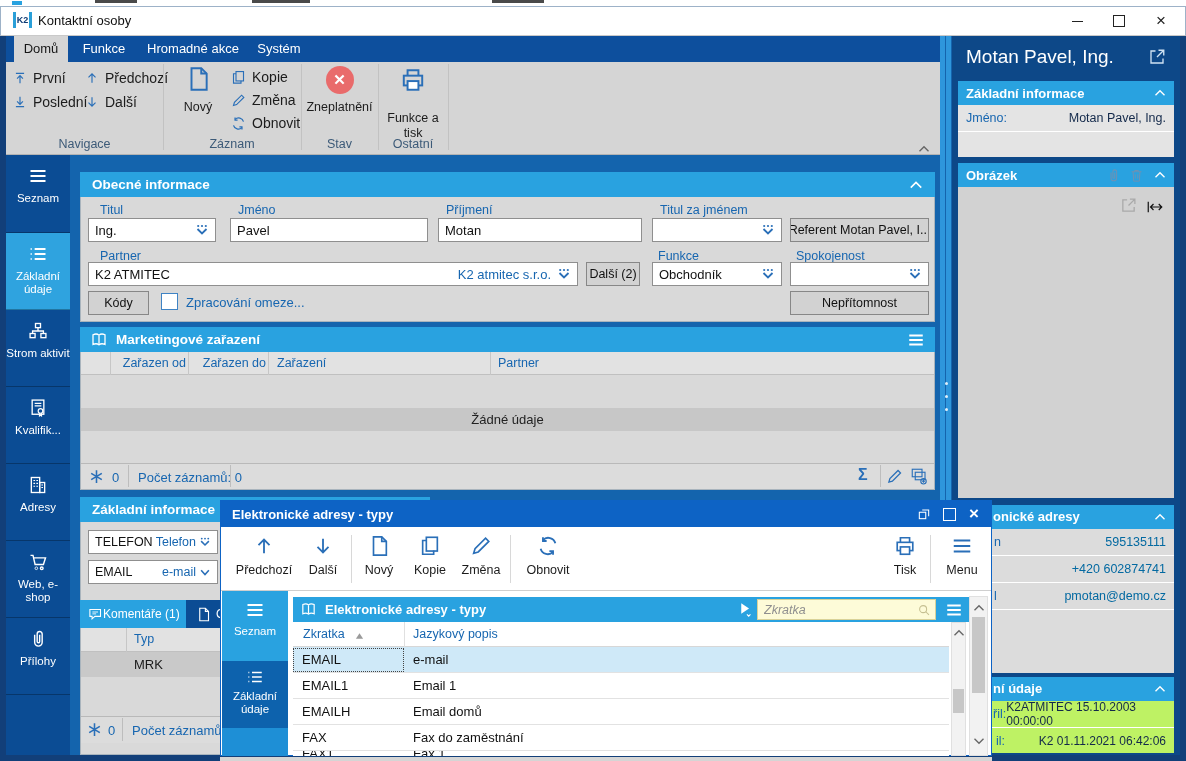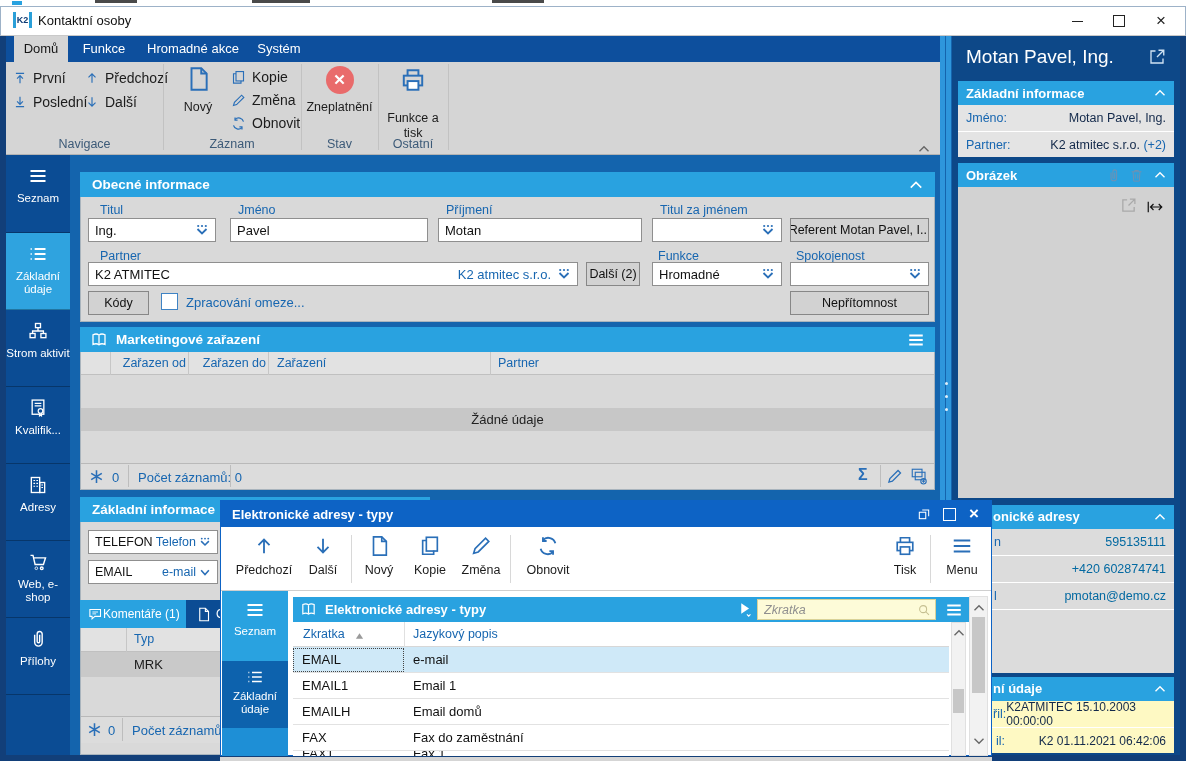--- a/index.html
+++ b/index.html
@@ -336,21 +336,21 @@
         <svg viewBox="0 0 14 12">
           <circle cx="3.2" cy="2" r="1.1" fill="currentColor"></circle>
           <circle cx="7" cy="2" r="1.1" fill="currentColor"></circle>
           <circle cx="10.8" cy="2" r="1.1" fill="currentColor"></circle>
           <path d="M2.5 5l4.5 4.5L11.5 5" fill="none" stroke="currentColor" stroke-width="1.8"></path>
         </svg>
       </span>
     </div>
   <div class="abs btn" style="left:586px;top:262px;width:54px;height:24px;z-index:11">Další (2)</div>
   <div class="abs inp" style="left:652px;top:262px;width:130px;height:24px;z-index:11">
-    <span>Hromadné</span>
+    <span>Obchodník</span>
     <span class="ic i14 blue" style="margin-left:auto">
         <svg viewBox="0 0 14 12">
           <circle cx="3.2" cy="2" r="1.1" fill="currentColor"></circle>
           <circle cx="7" cy="2" r="1.1" fill="currentColor"></circle>
           <circle cx="10.8" cy="2" r="1.1" fill="currentColor"></circle>
           <path d="M2.5 5l4.5 4.5L11.5 5" fill="none" stroke="currentColor" stroke-width="1.8"></path>
         </svg>
       </span>
     </div>
   <div class="abs inp" style="left:790px;top:262px;width:139px;height:24px;z-index:11">
@@ -501,25 +501,20 @@
         <svg viewBox="0 0 16 10">
           <path d="M2 8l6-6 6 6" fill="none" stroke="currentColor" stroke-width="1.8"></path>
         </svg>
       </span>
     </div>
   <div class="abs rsec-b" style="top:105px;height:52px;background:#e4e4e4">
     <div class="rrow" style="height:26px">
       <span class="lbl">Jméno:</span>
       <span class="rvalD">Motan Pavel, Ing.</span>
       </div>
-    <div class="rrow" style="height:25px;border-bottom:none">
-      <span class="lbl">Partner:</span>
-      <span><span class="rvalD">K2 atmitec s.r.o.</span>
-      <span style="color:#1766b0">(+2)</span></span>
-      </div>
   </div>
 
   <div class="abs rsec-h" style="top:163px">
     <span style="margin-left:8px">Obrázek</span>
     <span class="ic i15" style="margin-left:auto;margin-right:8px;color:#6d92b5">
         <svg viewBox="0 0 24 24">
           <path d="M8 7v9a4.5 4.5 0 0 0 9 0V6a3 3 0 0 0-6 0v9a1.5 1.5 0 0 0 3 0V7" fill="none" stroke="currentColor" stroke-width="1.7"></path>
         </svg>
       </span>
     <span class="ic i15" style="margin-right:10px;color:#6d92b5">
@@ -571,21 +566,21 @@
   </div>
 
   <div class="abs rsec-h" style="top:677px">
     <span class="ic i12 white" style="margin-left:auto;margin-right:8px">
         <svg viewBox="0 0 16 10">
           <path d="M2 8l6-6 6 6" fill="none" stroke="currentColor" stroke-width="1.8"></path>
         </svg>
       </span>
     </div>
   <div class="abs" style="left:993px;top:681px;color:#fff;font-weight:bold;font-size:13px;z-index:32">ní údaje</div>
-  <div class="abs rsec-b" style="top:701px;height:52px;background:#fef9c3">
+  <div class="abs rsec-b" style="top:701px;height:52px;background:#bef264">
     <div class="rrow" style="height:26px;font-size:12px">
       <span class="lbl" style="padding-left:27px">řil:</span>
       <span class="rvalD">K2ATMITEC 15.10.2003 00:00:00</span>
       </div>
     <div class="rrow" style="height:25px;border-bottom:none;font-size:12px">
       <span class="lbl" style="padding-left:30px">il:</span>
       <span class="rvalD">K2 01.11.2021 06:42:06</span>
       </div>
   </div>
 

